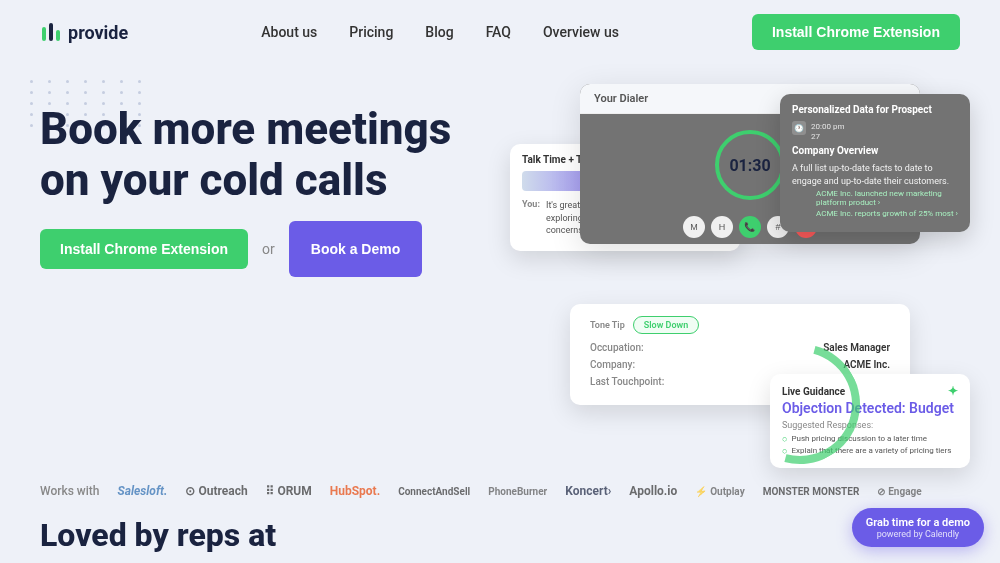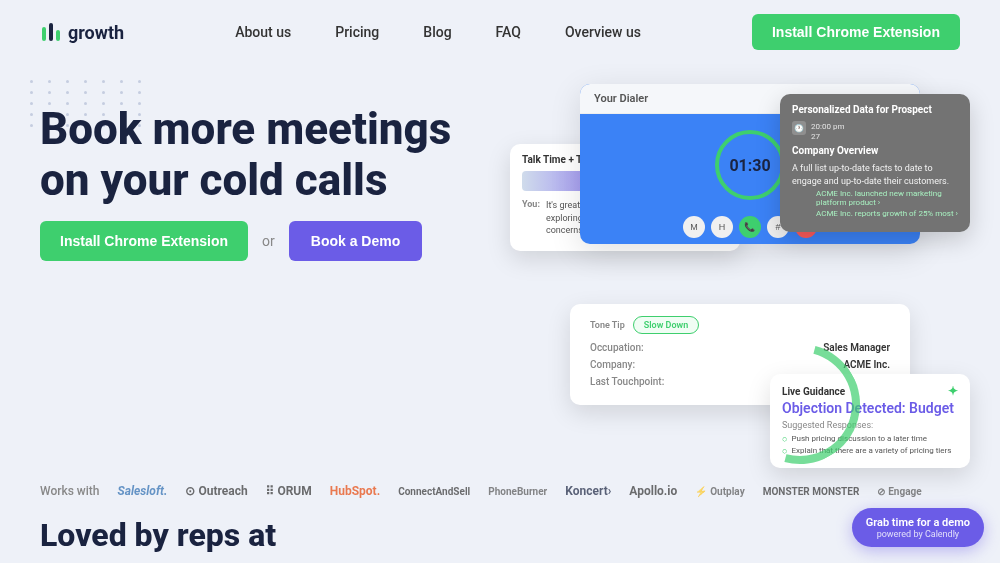--- a/index.html
+++ b/index.html
@@ -29,21 +29,21 @@
       font-weight: 700;
       font-size: 18px;
       color: #1a2340;
     }
     .logo-icon {
       width: 22px;
       height: 22px;
     }
     .nav-links {
       display: flex;
-      gap: 44px;
+      gap: 32px;
       align-items: center;
     }
     .nav-links a {
       text-decoration: none;
       color: #333;
       font-size: 14px;
       font-weight: 500;
     }
     .btn-install-chrome {
       background: #3ecf6e;
@@ -94,21 +94,21 @@
       padding: 12px 20px;
       font-size: 14px;
       font-weight: 600;
       cursor: pointer;
     }
     .btn-demo {
       background: #6b5ce7;
       color: #fff;
       border: none;
       border-radius: 6px;
-      padding: 12px 22px;
+      padding: 20px 22px;
       font-size: 14px;
       font-weight: 600;
       cursor: pointer;
     }
     .cta-or {
       color: #888;
       font-size: 14px;
     }
 
     
@@ -134,21 +134,21 @@
       height: 390px;
       margin-left: 20px;
     }
 
     
     .dialer-card {
       position: absolute;
       top: 0;
       left: 60px;
       width: 340px;
-      background: #3b82f6;
+      background: #737373;
       border-radius: 10px;
       box-shadow: 0 8px 32px rgba(0,0,0,0.12);
       overflow: hidden;
     }
     .dialer-header {
       background: #f5f7fa;
       padding: 8px 14px;
       font-size: 11px;
       font-weight: 600;
       color: #555;
@@ -474,21 +474,21 @@
 </head>
 <body>
 
 <nav>
   <div class="nav-logo">
     <svg class="logo-icon" viewBox="0 0 22 22" fill="none">
       <rect x="2" y="6" width="4" height="14" rx="2" fill="#3ecf6e"></rect>
       <rect x="9" y="2" width="4" height="18" rx="2" fill="#1a2340"></rect>
       <rect x="16" y="9" width="4" height="11" rx="2" fill="#3ecf6e"></rect>
     </svg>
-    <span>growth</span>
+    <span>provide</span>
   </div>
   <div class="nav-links">
     <a href="#">About us</a>
     <a href="#">Pricing</a>
     <a href="#">Blog</a>
     <a href="#">FAQ</a>
     <a href="#">Overview us</a>
   </div>
   <button class="btn-install-chrome">Install Chrome Extension</button>
 </nav>

